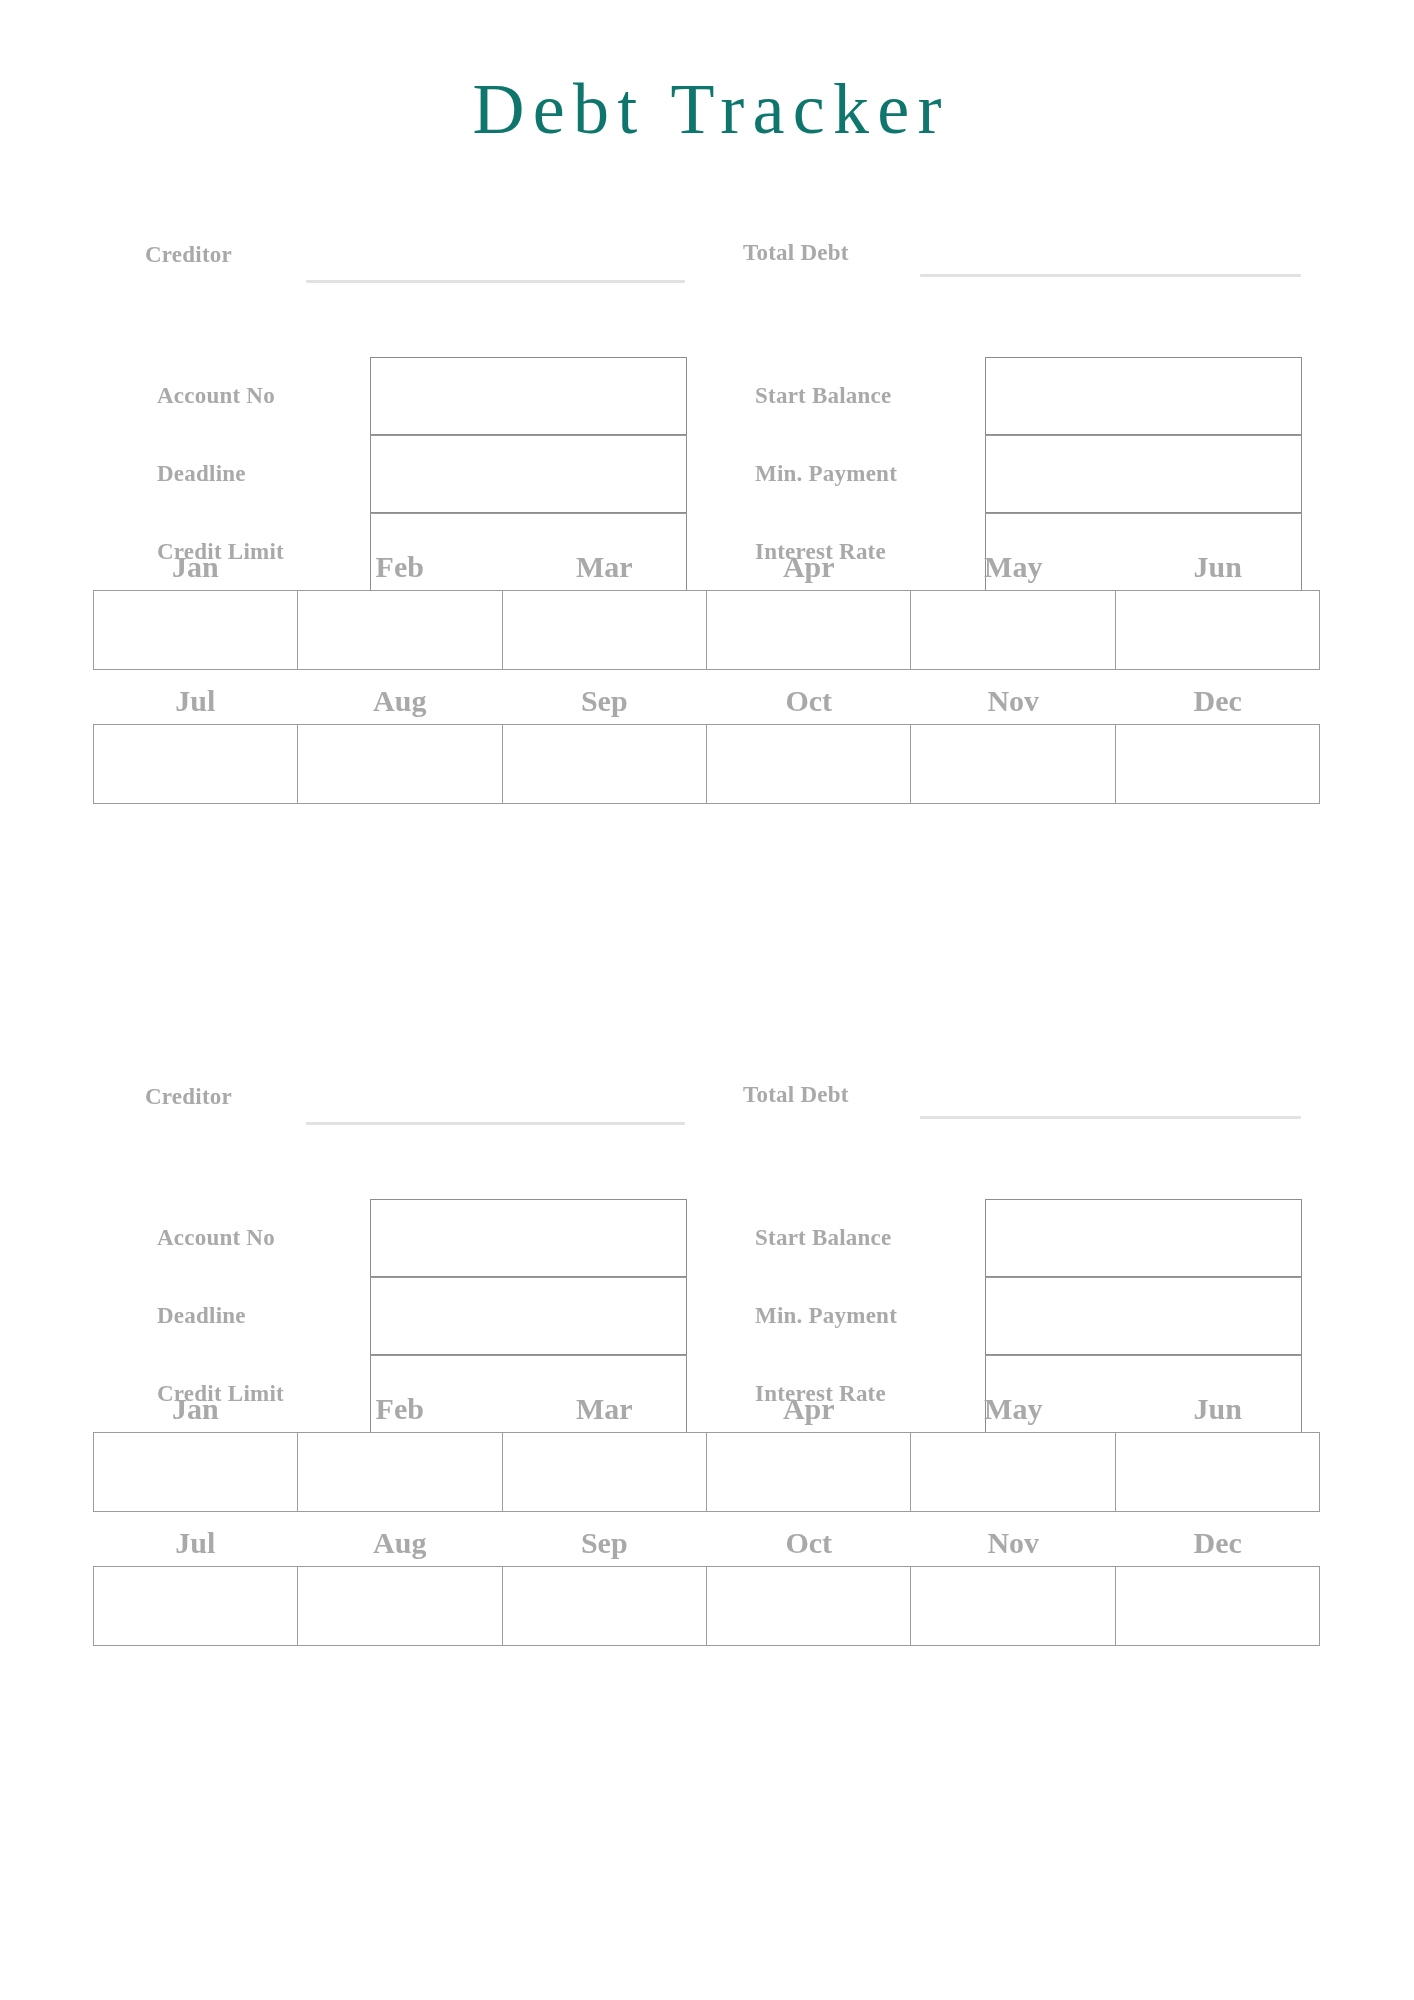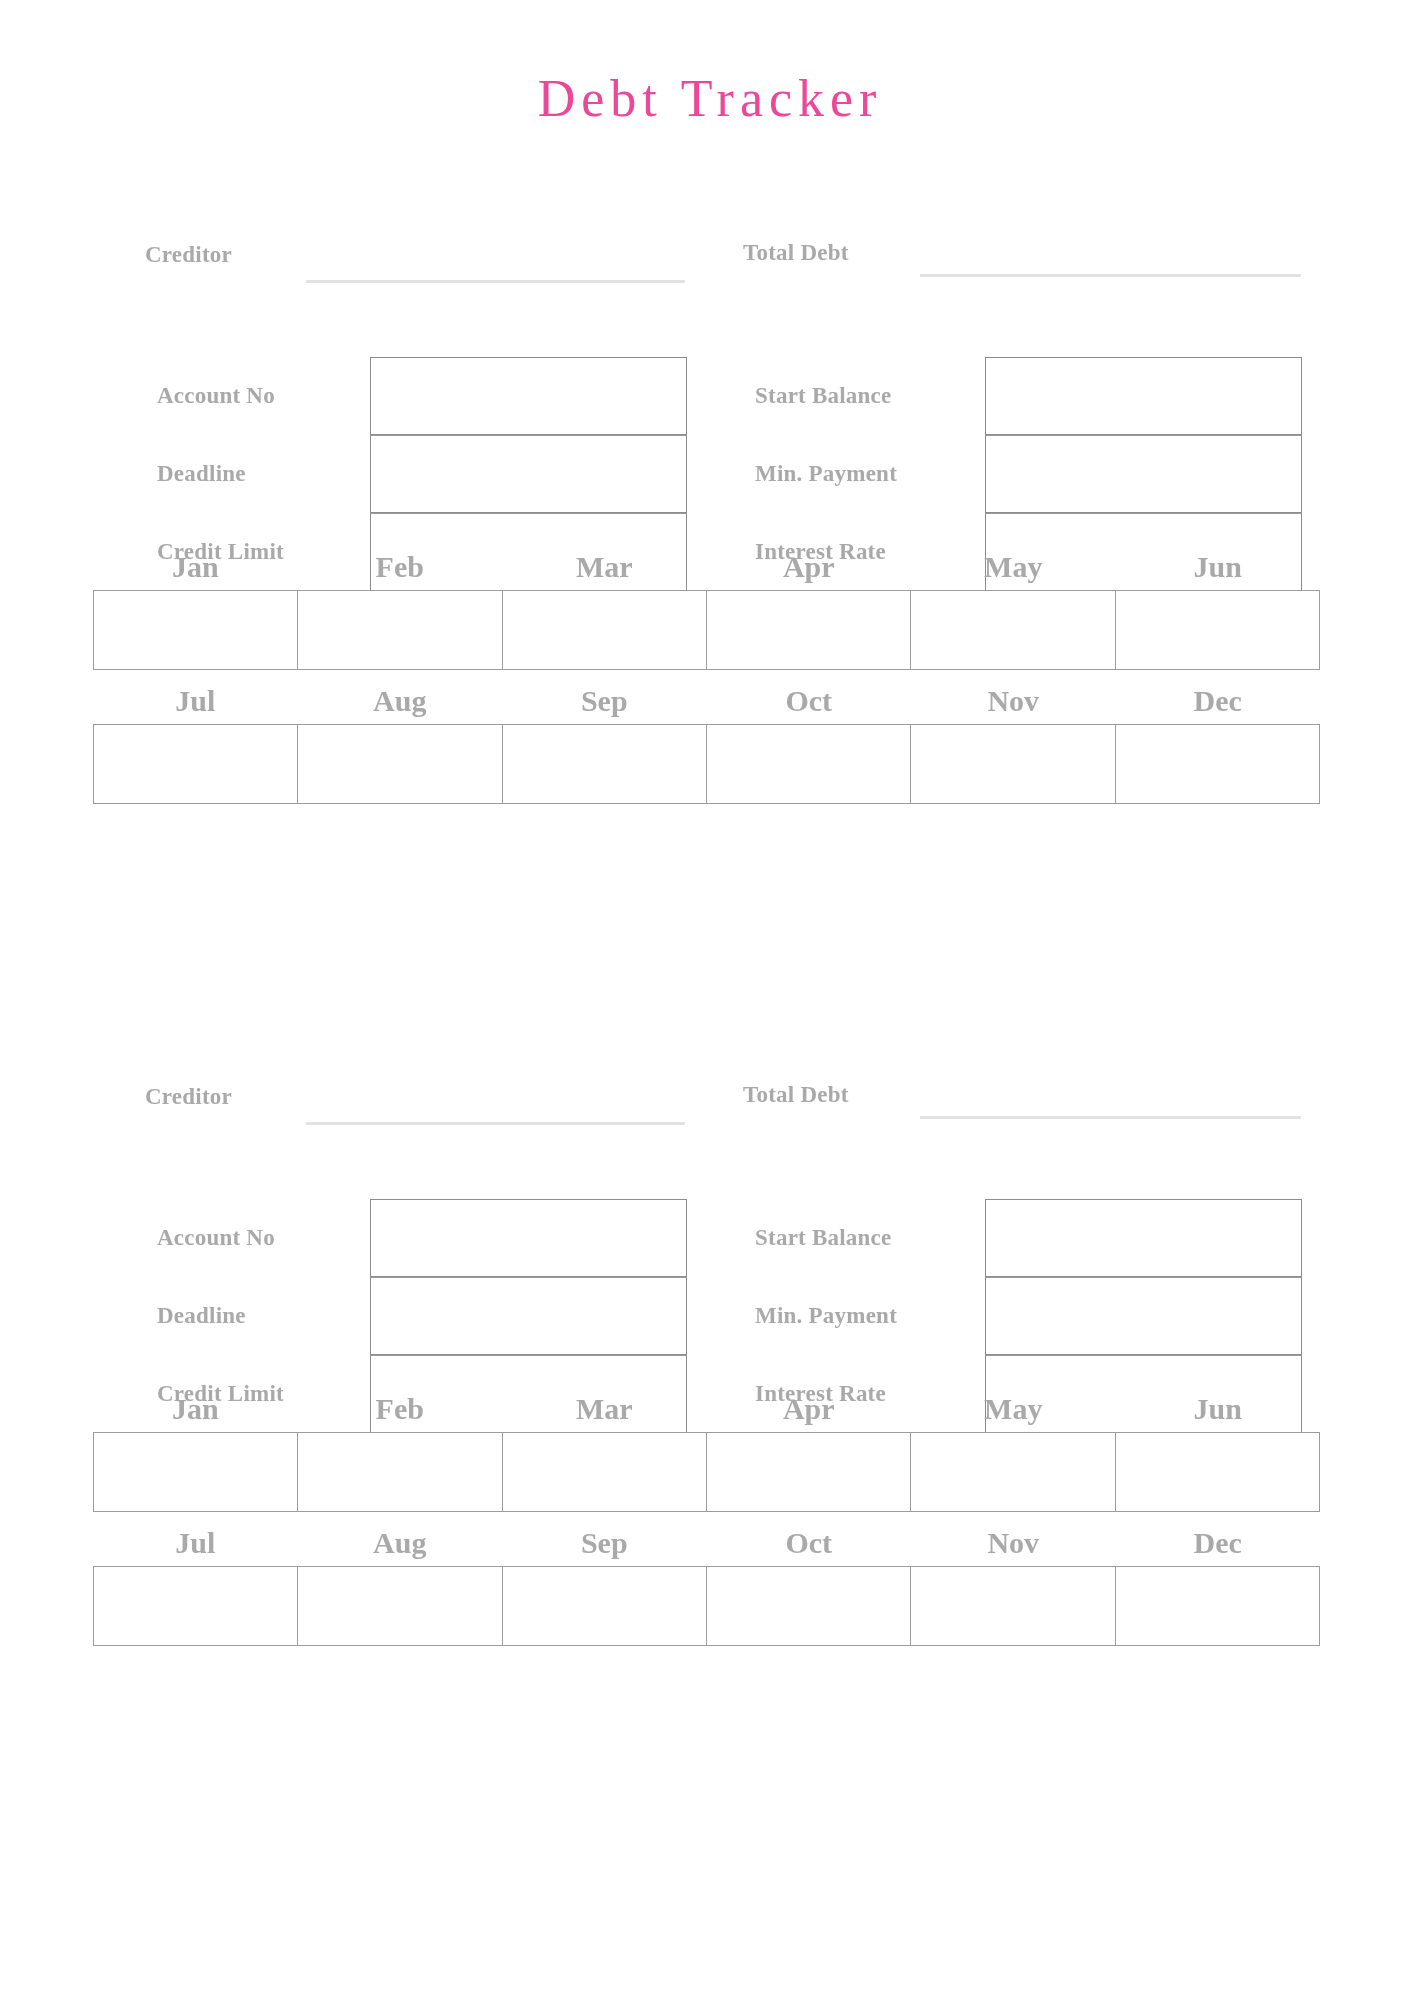--- a/index.html
+++ b/index.html
@@ -23,23 +23,23 @@
     box-sizing: border-box;
   }
 
   
   .page-title {
     position: absolute;
     top: 72px;
     left: 0;
     width: 1414px;
     text-align: center;
-    font-size: 52px;
+    font-size: 72px;
     font-weight: 400;
-    color: #ec4899;
+    color: #0f766e;
     letter-spacing: 0.115em;
     text-indent: 0.115em;
     line-height: 1.05;
     white-space: nowrap;
   }
 
   
   .section {
     position: absolute;
     left: 0;

